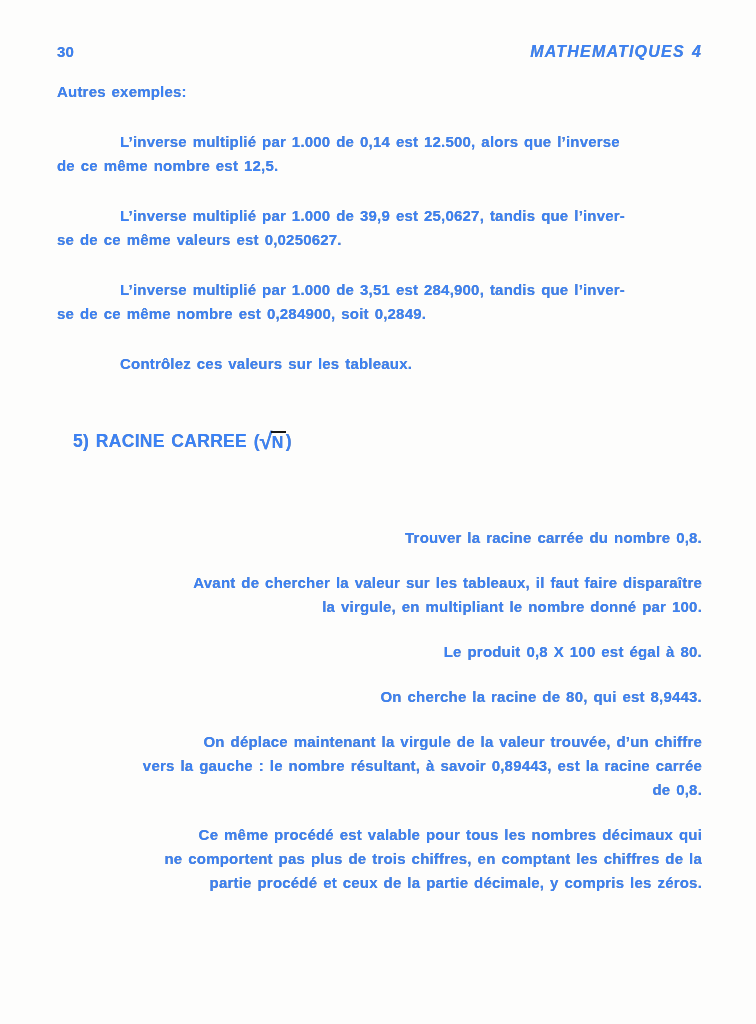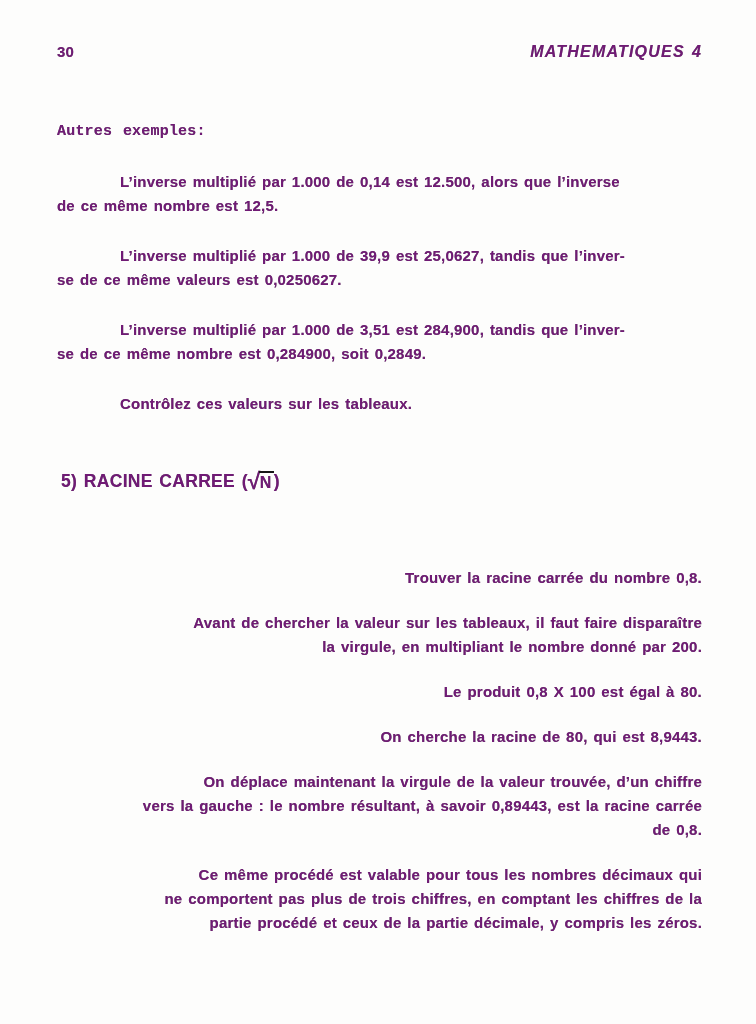--- a/index.html
+++ b/index.html
@@ -10,59 +10,58 @@
   .page {
     position: relative;
     width: 756px;
     height: 1024px;
     box-sizing: border-box;
     background: #fdfdfc;
     padding: 40px 54px 0 57px;
     overflow: hidden;
     font-family: "Liberation Sans", sans-serif;
     font-weight: 700;
-    color: #701a75;
+    color: #3b82f6;
     font-size: 15px;
     line-height: 24px;
     letter-spacing: 0.2px;
     word-spacing: 1.5px;
     text-shadow: 0 0 0.5px rgba(20,20,20,0.55);
   }
   .header {
     display: flex;
     justify-content: space-between;
     align-items: baseline;
   }
   .page-number {
     font-size: 15px;
   }
   .running-title {
     font-style: italic;
     font-size: 16px;
     letter-spacing: 1.2px;
   }
   .intro {
-    margin: 56px 0 0 0;
-    font-family: Liberation Mono, monospace;
+    margin: 16px 0 0 0;
   }
   .para {
     margin: 26px 0 0 0;
   }
   .part2 .para {
     margin-top: 21px;
     text-align: right;
   }
   .para .line {
     display: block;
   }
   .para .line.first {
     padding-left: 63px;
   }
   .section-heading {
-    margin: 52px 0 72px 4px;
+    margin: 52px 0 72px 16px;
     font-size: 17.5px;
     line-height: 26px;
     letter-spacing: 0.3px;
     font-weight: 700;
   }
   .sqrt {
     display: inline-flex;
     align-items: flex-start;
     vertical-align: -2px;
   }
@@ -115,21 +114,21 @@
         <span class="rad">√</span>
         <span class="radicand">N</span>
       </span><span>)</span></h2>
 
   <div class="part2">
     <div class="para">
       <span class="line first">Trouver la racine carrée du nombre 0,8.</span>
     </div>
     <div class="para">
       <span class="line first">Avant de chercher la valeur sur les tableaux, il faut faire disparaître</span>
-      <span class="line">la virgule, en multipliant le nombre donné par 200.</span>
+      <span class="line">la virgule, en multipliant le nombre donné par 100.</span>
     </div>
     <div class="para">
       <span class="line first">Le produit 0,8 X 100 est égal à 80.</span>
     </div>
     <div class="para">
       <span class="line first">On cherche la racine de 80, qui est 8,9443.</span>
     </div>
     <div class="para">
       <span class="line first">On déplace maintenant la virgule de la valeur trouvée, d’un chiffre</span>
       <span class="line">vers la gauche : le nombre résultant, à savoir 0,89443, est la racine carrée</span>

